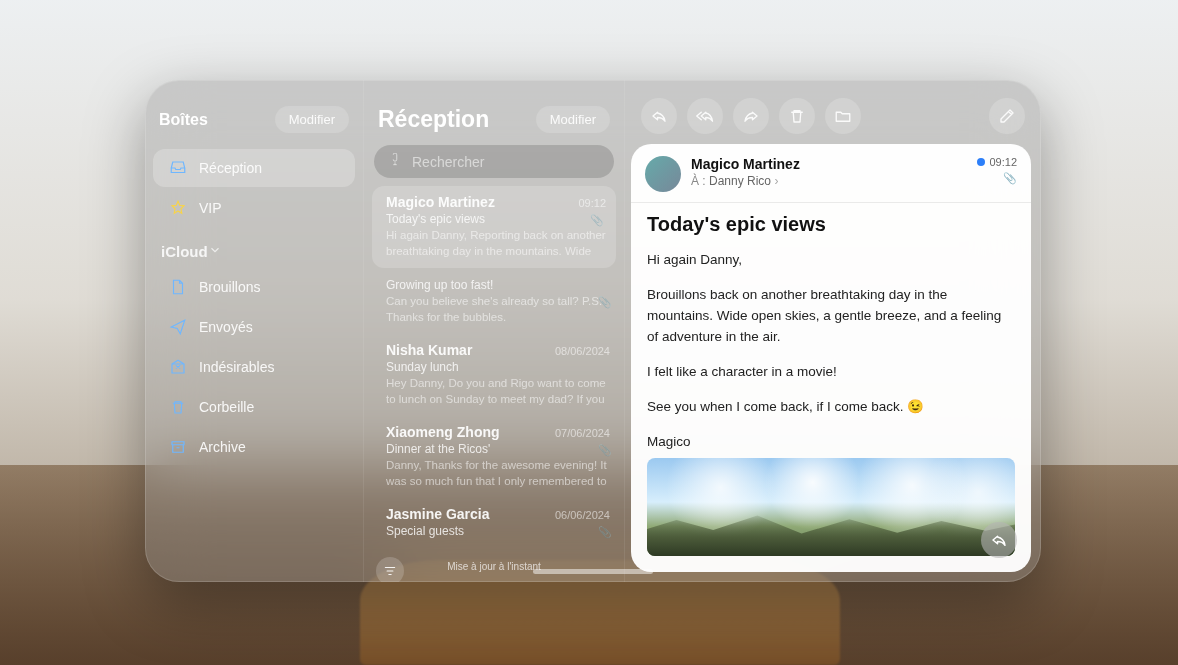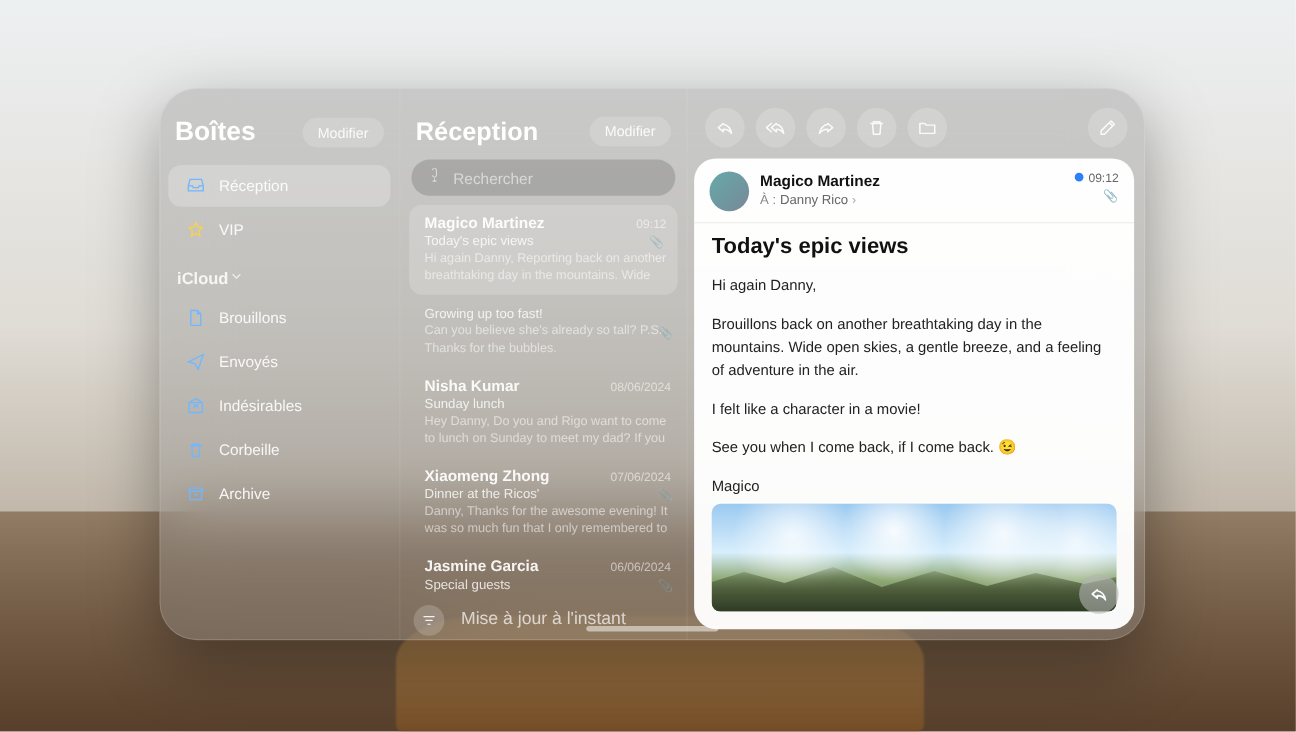--- a/index.html
+++ b/index.html
@@ -36,21 +36,21 @@
   .sidebar {
     width: 218px; height: 100%;
     padding: 18px 0 18px 0;
     color: #fff;
     position: relative;
   }
   .sidebar-header {
     display:flex; align-items:center; justify-content:space-between;
     padding: 8px 14px 14px 14px;
   }
-  .sidebar-header h1 { font-size: 24px; font-weight: 700; color: #fff; }
+  .sidebar-header h1 { font-size: 16px; font-weight: 700; color: #fff; }
   .pill-btn {
     background: rgba(255,255,255,0.16); color: rgba(255,255,255,0.9);
     border: none; border-radius: 20px; padding: 6px 14px; font-size:13px;
     cursor: pointer;
   }
   .sidebar-item {
     display:flex; align-items:center; gap:12px;
     padding: 10px 16px; margin: 2px 8px; border-radius: 12px;
     font-size: 14px; color: rgba(255,255,255,0.9);
     cursor:pointer;
@@ -93,21 +93,21 @@
   }
   .msg.selected { background: rgba(255,255,255,0.18); border-radius: 12px; margin: 0 8px; padding-left:14px; padding-right:10px;}
   .msg .top { display:flex; align-items:baseline; justify-content:space-between; }
   .msg .from { font-size:14px; font-weight:600; color: rgba(255,255,255,0.92);}
   .msg .time { font-size:11px; color: rgba(255,255,255,0.55);}
   .msg .subj { font-size:12px; color: rgba(255,255,255,0.8); margin-top:2px;}
   .msg .prev { font-size:11.5px; color: rgba(255,255,255,0.55); line-height:1.35; margin-top:2px; max-height:30px; overflow:hidden;}
   .msg .clip { position:absolute; right:12px; top:28px; opacity:0.5; font-size:11px;}
   .mid-footer {
     display:flex; align-items:center; justify-content:center; gap:12px;
-    padding: 10px 12px; font-size:16px; color: rgba(255,255,255,0.7);
+    padding: 10px 12px; font-size:10px; color: rgba(255,255,255,0.7);
     position:relative;
   }
   .filter-btn {
     position:absolute; left:12px; top:6px;
     width:28px; height:28px; border-radius:50%;
     background: rgba(255,255,255,0.18);
     display:flex; align-items:center; justify-content:center;
   }
   
   .rightcol { flex:1; display:flex; flex-direction:column; }

